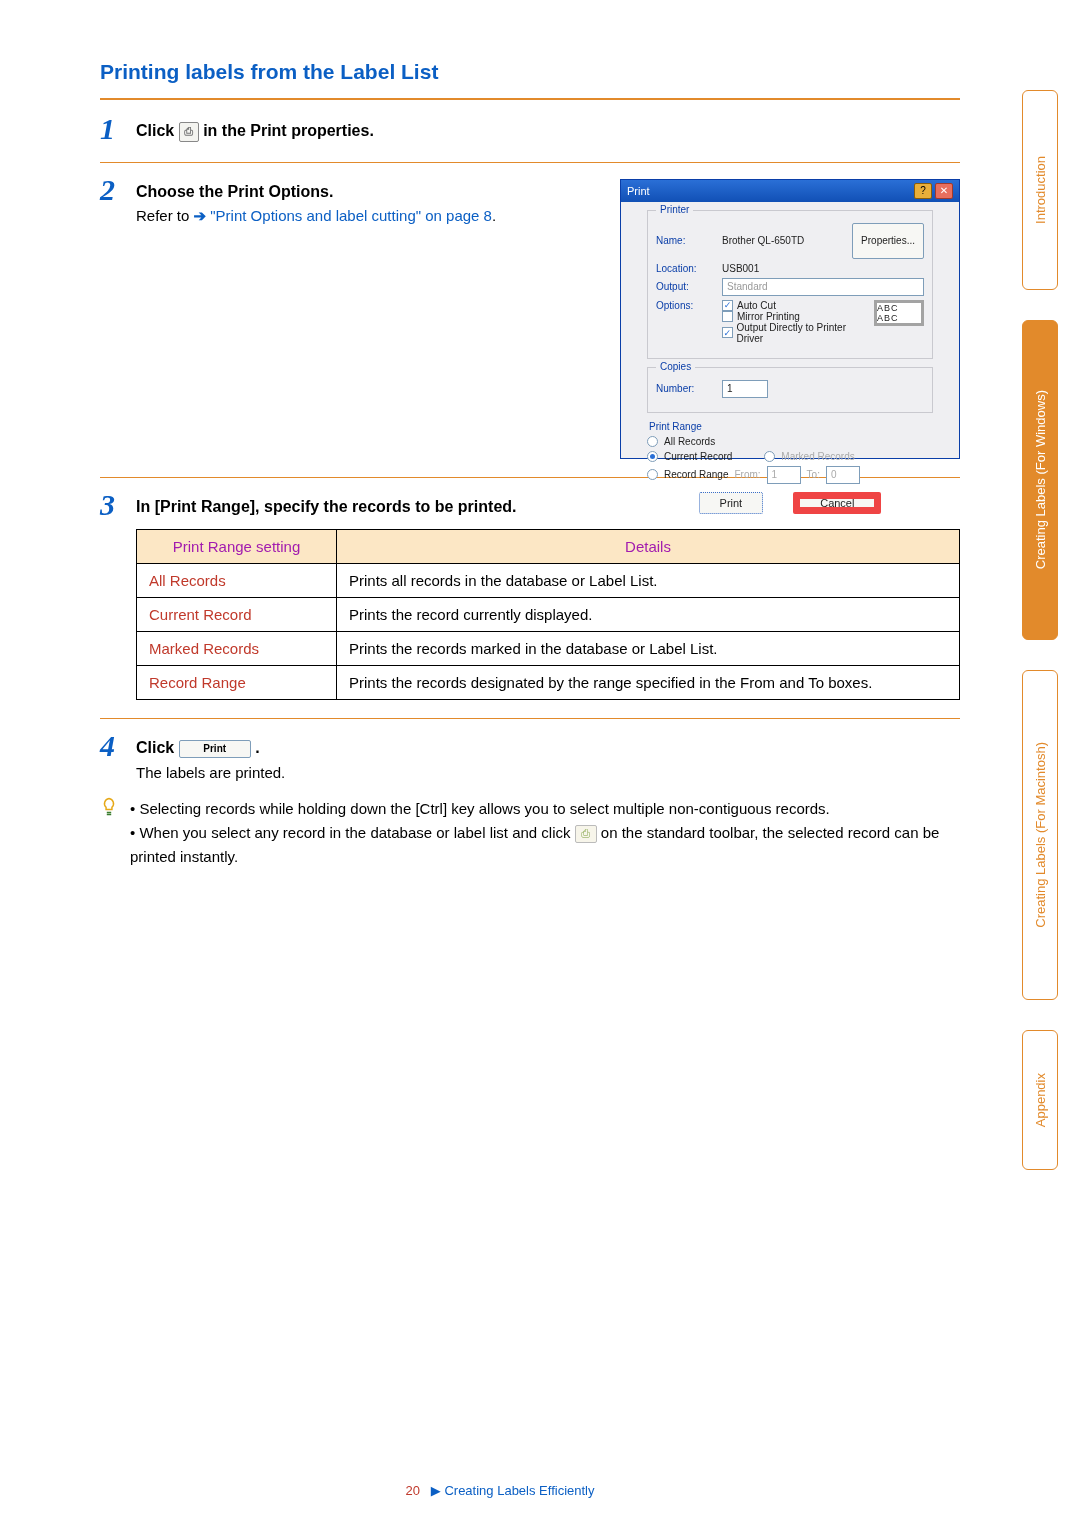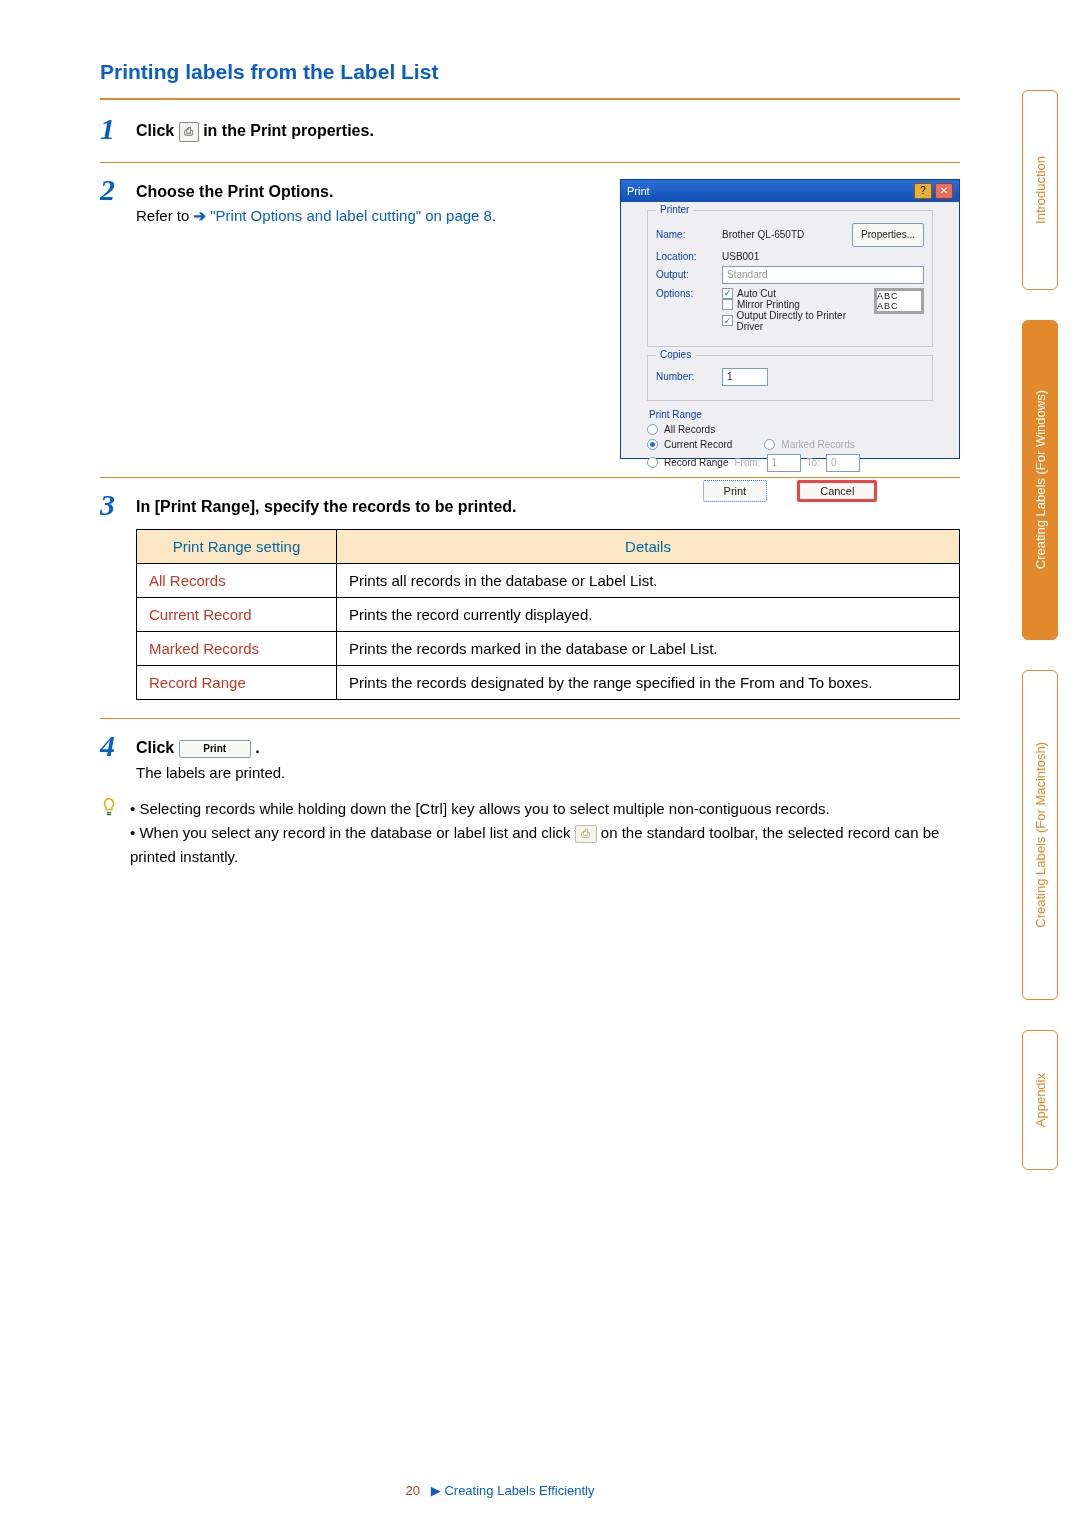--- a/index.html
+++ b/index.html
@@ -36,37 +36,37 @@
   .dlg-title { background: linear-gradient(#2a6fd6, #1150b5); height: 22px; display:flex; align-items:center; justify-content:space-between; padding: 0 6px; color:#fff; font-size:11px; }
   .dlg-title .right-icons { display:flex; gap:3px; }
   .wbtn { width:18px; height:16px; background:#e9af3a; border:1px solid #8a5d0a; display:flex; align-items:center; justify-content:center; font-size:10px; color:#000; border-radius:2px; }
   .wbtn.red { background:#e86f5e; border-color:#a03a2c; color:#fff; }
   .dlg-body { padding: 8px 26px; }
   .fs { border:1px solid #c9c9cf; padding:8px 8px 10px 8px; margin-bottom:8px; position:relative; }
   .fs-legend { position:absolute; top:-7px; left:8px; background:#efeff2; padding:0 4px; font-size:10px; color:#0a3ea8; }
   .row { display:flex; align-items:center; margin: 4px 0; gap:6px; }
   .lbl { width:60px; color:#0a3ea8; }
   .sel { flex:1; height:18px; border:1px solid #7e9db9; background:#fff; padding:0 4px; display:flex; align-items:center; color:#999; }
-  .btn-sm { height:24px; border:1px solid #7e9db9; background:#f7f7f4; padding:0 8px; display:flex; align-items:center; border-radius:2px; font-size:10px; }
+  .btn-sm { height:36px; border:1px solid #7e9db9; background:#f7f7f4; padding:0 8px; display:flex; align-items:center; border-radius:2px; font-size:10px; }
   .chk { display:flex; align-items:center; gap:4px; font-size:10px; }
   .chkbox { width:11px; height:11px; border:1px solid #7e9db9; background:#fff; display:inline-flex; align-items:center; justify-content:center; font-size:9px; color:#2a6fd6; }
   .abc-chip { width:50px; height:26px; border:3px solid #a3a3a3; background:#fff; display:flex; align-items:center; justify-content:center; font-size:9px; letter-spacing:1px; }
   .spin { width:46px; height:18px; border:1px solid #7e9db9; background:#fff; display:flex; align-items:center; padding:0 4px; }
   .radio { width:11px; height:11px; border:1px solid #7e9db9; border-radius:50%; background:#fff; display:inline-flex; align-items:center; justify-content:center; }
   .radio.checked::after { content:""; width:5px; height:5px; border-radius:50%; background:#2a6fd6; }
   .dlg-buttons { display:flex; justify-content:center; gap:30px; margin-top:8px; }
-  .btn-main { height:22px; border:3px solid #ef4444; background:#f7f7f4; padding:0 20px; display:flex; align-items:center; border-radius:2px; font-size:11px; }
+  .btn-main { height:22px; border:7px solid #ef4444; background:#f7f7f4; padding:0 20px; display:flex; align-items:center; border-radius:2px; font-size:11px; }
   .dim { color:#aaa; }
 
   table.range-table { width: 100%; border-collapse: collapse; margin-top: 10px; }
   table.range-table th, table.range-table td { border: 1px solid #000; padding: 8px 12px; font-size: 15px; text-align: left; vertical-align: middle; }
   table.range-table th { background: #fce7c5; font-weight: normal; text-align: center; }
   table.range-table th:first-child { width: 200px; }
   .red-cell { color: #c0392b; }
-  table.range-table th .hdr { color:#0369a1;margin-top:21px; }
+  table.range-table th .hdr { color:#a21caf;margin-top:21px; }
 
   .print-btn-img { display:inline-flex; align-items:center; justify-content:center; width:72px; height:18px; border:1px solid #7e9db9; background:#f7f7f4; font-size:10px; vertical-align:middle; border-radius:2px; }
 
   .tipbox { display:flex; gap:10px; margin-top:12px; font-size:15px; line-height:1.6; }
   .bulb { width:20px; flex:0 0 20px; color:#e6a817; font-size:18px; }
   .bulb svg { width:18px; height:22px; }
   .toolbar-icon { display:inline-flex; width:22px; height:18px; border:1px solid #bbb; background:#f7f5ea; vertical-align:middle; align-items:center; justify-content:center; font-size:11px; color:#7a9e3c; border-radius:2px; }
 
   .footer { position:absolute; bottom:30px; left:0; width:1000px; text-align:center; font-size:13px; }
   .footer .pg { color:#c0392b; }

